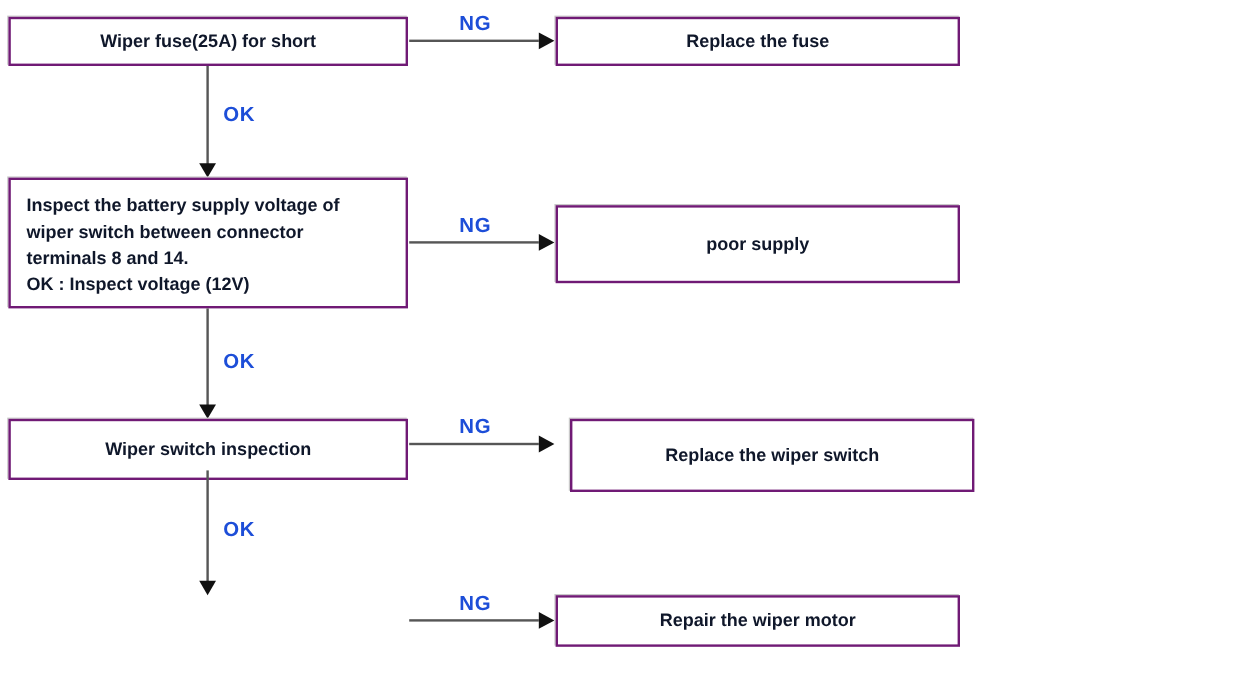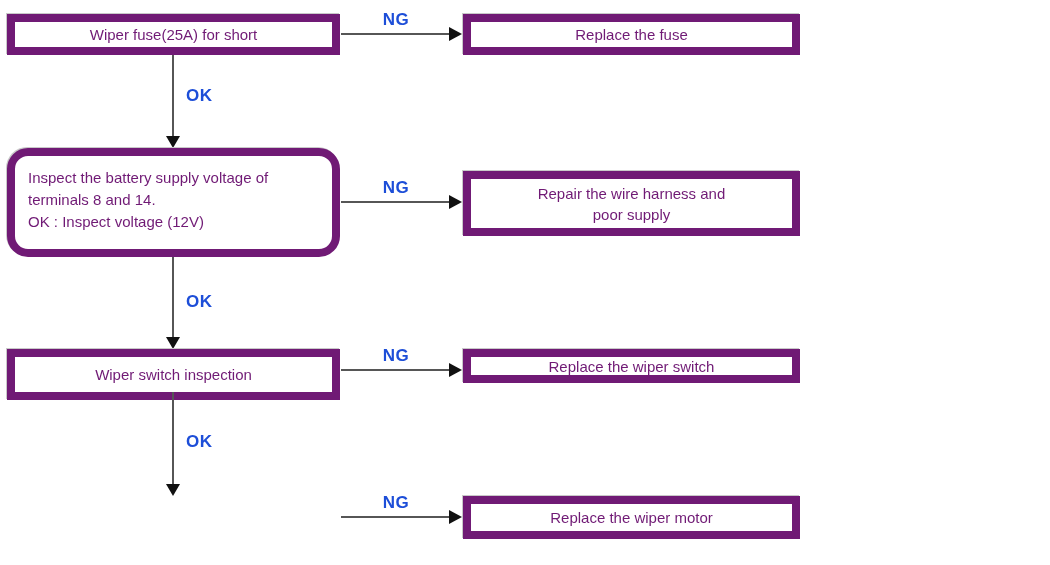--- a/index.html
+++ b/index.html
@@ -11,52 +11,52 @@
   .canvas {
     position: relative;
     width: 1050px;
     height: 565px;
     background: #ffffff;
     overflow: hidden;
   }
   .node {
     position: absolute;
     background: #ffffff;
-    border: 8px solid #701a75;
+    border: 2px solid #701a75;
     box-shadow: -1px -1px 0 #c9c9c9;
     font-size: 15px;
     line-height: 21px;
-    color: #701a75;
+    color: #0f172a;
+    font-weight: bold;
   }
   .node.centered {
     display: flex;
     flex-direction: column;
     align-items: center;
     justify-content: center;
     text-align: center;
   }
   .node.left-text {
     text-align: left;
     padding: 11px 10px 0 13px;
     line-height: 22px;
-    border-radius: 21px;
   }
   
   .step  { left: 7px;   width: 333px; }
   
   .action{ left: 463px; width: 337px; }
 
   .step-1   { top: 14px;  height: 41px; }
   .step-2   { top: 148px; height: 109px; }
   .step-3   { top: 349px; height: 51px; }
   .step-4   { top: 496px; height: 43px; }
 
   .action-1 { top: 14px;  height: 41px; }
   .action-2 { top: 171px; height: 65px; }
-  .action-3 { top: 349px; height: 34px; }
+  .action-3 { top: 349px; height: 61px; margin-left: 12px; }
   .action-4 { top: 496px; height: 43px; }
 
   
   .harrow {
     position: absolute;
     left: 341px;
     width: 108px;
     height: 2px;
     background: #565656;
   }
@@ -126,27 +126,27 @@
   <span class="conn-label ng-label ng-1">NG</span>
   <div class="node action action-1 centered">
     <span>Replace the fuse</span>
   </div>
 
   <div class="varrow varrow-1"></div>
   <span class="conn-label ok-1">OK</span>
 
   <div class="node step step-2 left-text">
     <div>Inspect the battery supply voltage of</div>
+    <div>wiper switch between connector</div>
     <div>terminals 8 and 14.</div>
     <div>OK : Inspect voltage (12V)</div>
   </div>
   <div class="harrow harrow-2"></div>
   <span class="conn-label ng-label ng-2">NG</span>
   <div class="node action action-2 centered">
-    <span>Repair the wire harness and</span>
     <span>poor supply</span>
   </div>
 
   <div class="varrow varrow-2"></div>
   <span class="conn-label ok-2">OK</span>
 
   <div class="node step step-3 centered">
     <span>Wiper switch inspection</span>
   </div>
   <div class="harrow harrow-3"></div>
@@ -154,16 +154,16 @@
   <div class="node action action-3 centered">
     <span>Replace the wiper switch</span>
   </div>
 
   <div class="varrow varrow-3"></div>
   <span class="conn-label ok-3">OK</span>
 
   <div class="harrow harrow-4"></div>
   <span class="conn-label ng-label ng-4">NG</span>
   <div class="node action action-4 centered">
-    <span>Replace the wiper motor</span>
+    <span>Repair the wiper motor</span>
   </div>
 
 </div>
 
 </body></html>

